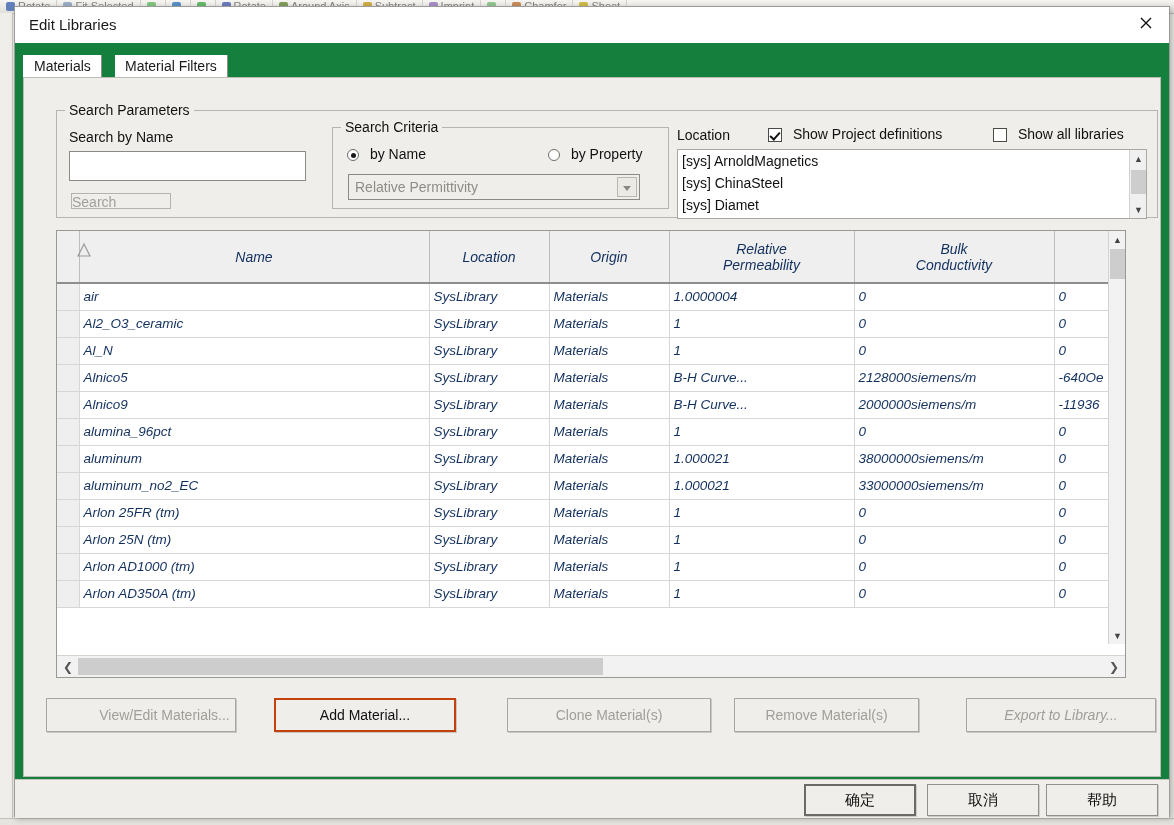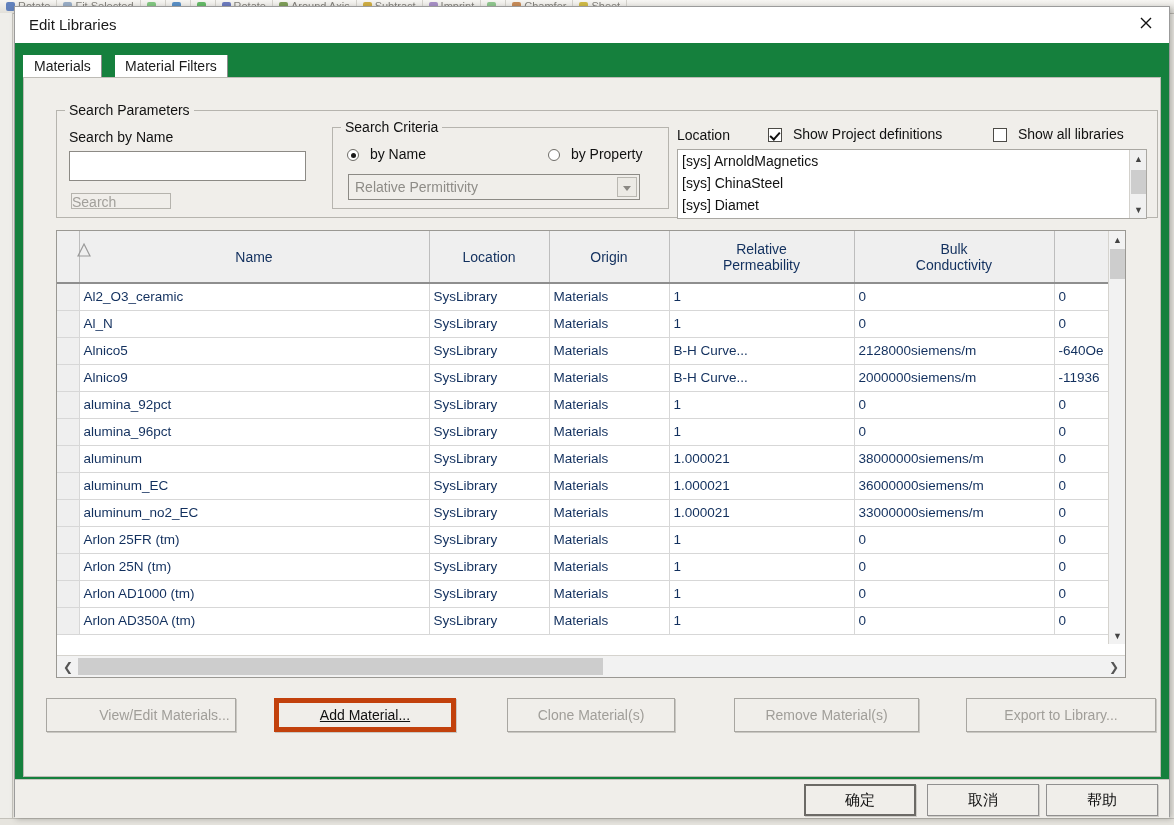--- a/index.html
+++ b/index.html
@@ -355,36 +355,37 @@
   td.gutter, th.gutter {
     background: #efefef;
     border-right: 1px solid #bdbdbd;
   }
   #table-body-clip {
     position: absolute;
     left: 0; top: 0;
     width: 1051px;
     height: 412px;
     overflow: hidden;
+    font-style: italic;
   }
 
   
   .actbtn {
     position: absolute;
     top: 620px;
     height: 34px;
     border: 1px solid #a8a6a1;
     background: #f0eeea;
     box-sizing: border-box;
     font-size: 14px;
     display: flex; align-items: center; justify-content: center;
     box-shadow: 1px 1px 0 #c9c7c2;
   }
   .actbtn.disabled { color: #a09e99; }
-  .actbtn.enabled { color: #111; border: 5px solid #c2410c; text-decoration: underline; }
+  .actbtn.enabled { color: #111; border: 2px solid #c2410c; }
 
   
   #footer {
     position: absolute;
     left: 0; top: 772px;
     width: 1154px; height: 38px;
     background: #f0eeea;
     border-top: 1px solid #c6c4be;
   }
   .footbtn {
@@ -521,20 +522,29 @@
               <th>
                 <div>Bulk</div>
                 <div>Conductivity</div>
               </th>
               <th></th>
             </tr>
           </thead>
           <tbody id="table-body">
               <tr>
                 <td class="gutter"></td>
+                <td>air</td>
+                <td>SysLibrary</td>
+                <td>Materials</td>
+                <td>1.0000004</td>
+                <td>0</td>
+                <td>0</td>
+              </tr>
+              <tr>
+                <td class="gutter"></td>
                 <td>Al2_O3_ceramic</td>
                 <td>SysLibrary</td>
                 <td>Materials</td>
                 <td>1</td>
                 <td>0</td>
                 <td>0</td>
               </tr>
               <tr>
                 <td class="gutter"></td>
                 <td>Al_N</td>
@@ -557,52 +567,34 @@
                 <td class="gutter"></td>
                 <td>Alnico9</td>
                 <td>SysLibrary</td>
                 <td>Materials</td>
                 <td>B-H Curve...</td>
                 <td>2000000siemens/m</td>
                 <td>-11936</td>
               </tr>
               <tr>
                 <td class="gutter"></td>
-                <td>alumina_92pct</td>
-                <td>SysLibrary</td>
-                <td>Materials</td>
-                <td>1</td>
-                <td>0</td>
-                <td>0</td>
-              </tr>
-              <tr>
-                <td class="gutter"></td>
                 <td>alumina_96pct</td>
                 <td>SysLibrary</td>
                 <td>Materials</td>
                 <td>1</td>
                 <td>0</td>
                 <td>0</td>
               </tr>
               <tr>
                 <td class="gutter"></td>
                 <td>aluminum</td>
                 <td>SysLibrary</td>
                 <td>Materials</td>
                 <td>1.000021</td>
                 <td>38000000siemens/m</td>
-                <td>0</td>
-              </tr>
-              <tr>
-                <td class="gutter"></td>
-                <td>aluminum_EC</td>
-                <td>SysLibrary</td>
-                <td>Materials</td>
-                <td>1.000021</td>
-                <td>36000000siemens/m</td>
                 <td>0</td>
               </tr>
               <tr>
                 <td class="gutter"></td>
                 <td>aluminum_no2_EC</td>
                 <td>SysLibrary</td>
                 <td>Materials</td>
                 <td>1.000021</td>
                 <td>33000000siemens/m</td>
                 <td>0</td>
@@ -659,27 +651,27 @@
         <div class="h-arrow" style="right:2px;">❯</div>
       </div>
     </div>
 
     <div class="actbtn disabled" style="left:22px; width:190px;padding-left:47px;">
       <span>View/Edit Materials...</span>
     </div>
     <div class="actbtn enabled" style="left:250px; width:182px;">
       <span>Add Material...</span>
     </div>
-    <div class="actbtn disabled" style="left:483px; width:168px;">
+    <div class="actbtn disabled" style="left:483px; width:204px;">
       <span>Clone Material(s)</span>
     </div>
     <div class="actbtn disabled" style="left:710px; width:185px;">
       <span>Remove Material(s)</span>
     </div>
-    <div class="actbtn disabled" style="left:942px; width:190px;">
+    <div class="actbtn disabled" style="left:942px; width:190px;font-style:italic;">
       <span>Export to Library...</span>
     </div>
   </div>
 
   <div id="footer">
     <div class="footbtn default" style="left:789px;">
       <span>确定</span>
     </div>
     <div class="footbtn" style="left:912px;">
       <span>取消</span>

